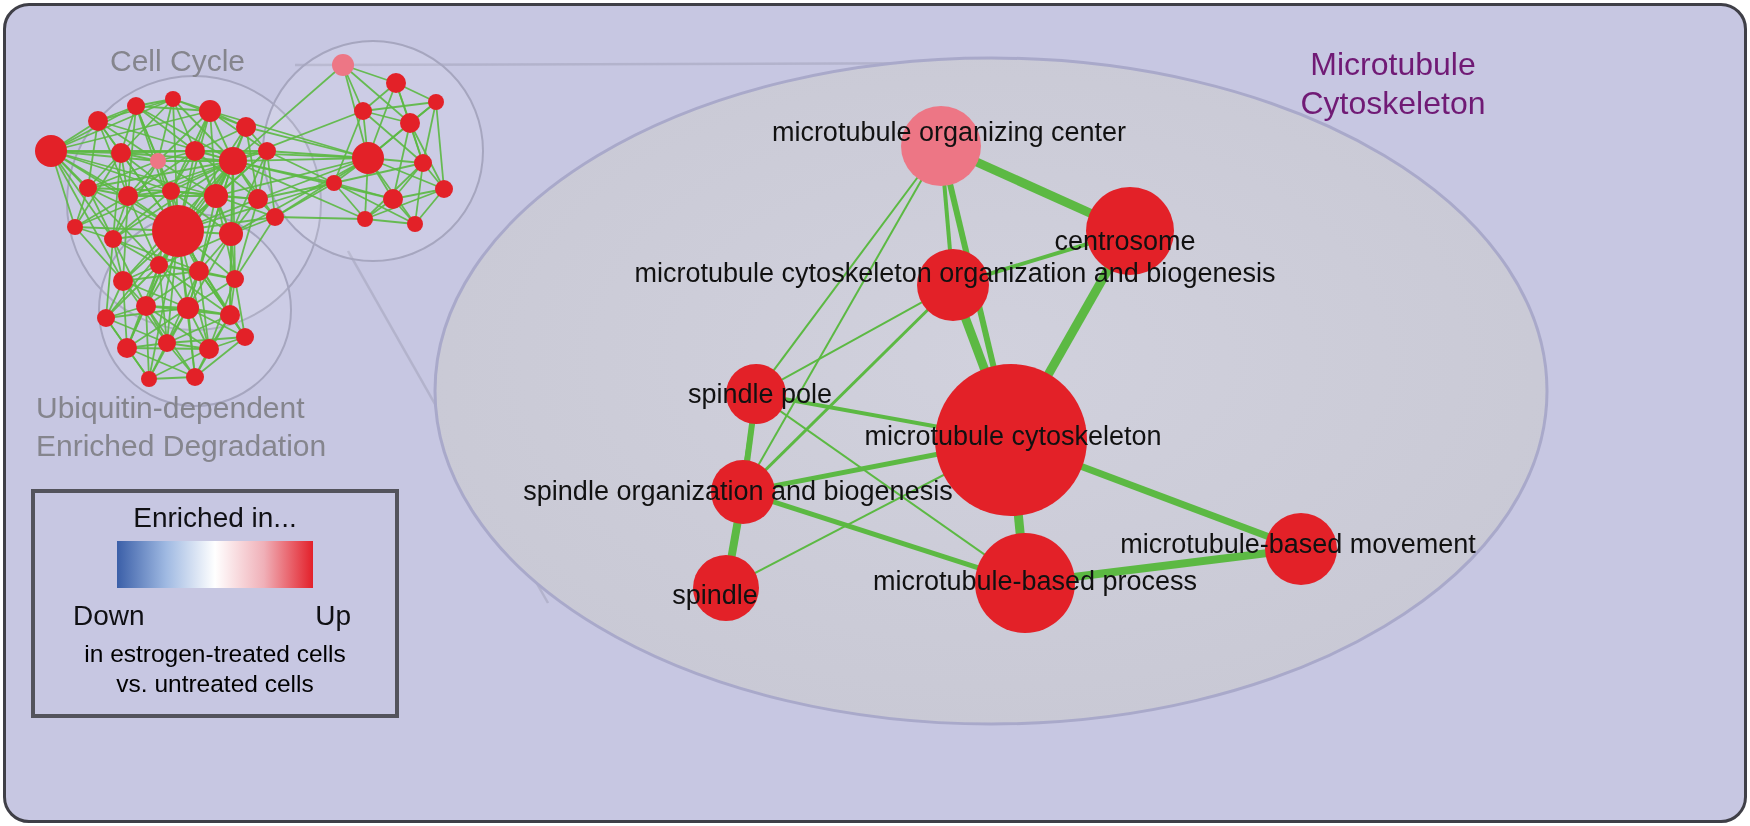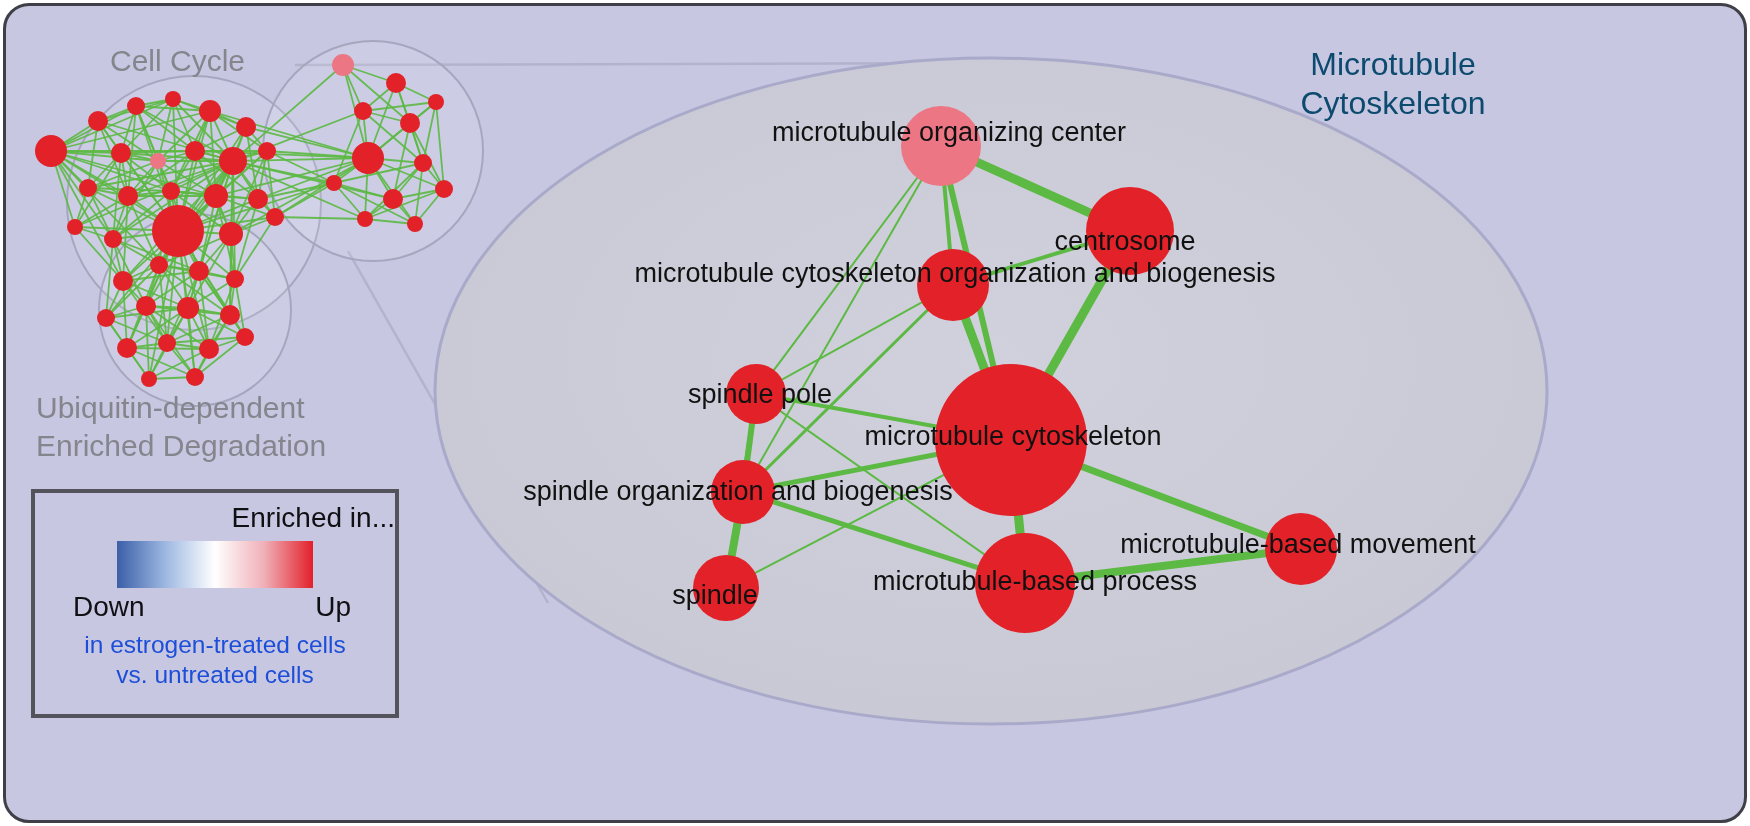--- a/index.html
+++ b/index.html
@@ -7,30 +7,30 @@
        font-family:"Liberation Sans",sans-serif;}
   .frame{position:absolute;left:3px;top:3px;width:1744px;height:820px;
          box-sizing:border-box;border:3px solid #3f3f47;border-radius:26px;
          background:#c7c7e2;overflow:hidden;}
   .canvas{position:absolute;left:-3px;top:-3px;width:1750px;height:826px;}
   svg{position:absolute;left:0;top:0;}
   svg text{font-family:"Liberation Sans",sans-serif;}
   .overlay{position:absolute;left:0;top:0;width:1750px;height:826px;pointer-events:none;}
   .lbl{position:absolute;white-space:pre-line;}
   .gray-label{color:#85858d;font-size:30px;line-height:1.25;}
-  .detail-title{color:#0c4a6e;font-size:32px;line-height:1.22;text-align:center;width:300px;}
+  .detail-title{color:#701a75;font-size:32px;line-height:1.22;text-align:center;width:300px;}
   .legend{position:absolute;left:28px;top:486px;width:368px;height:229px;
           box-sizing:border-box;border:4px solid #53535c;background:#c7c7e2;
           pointer-events:auto;}
-  .legend-title{margin-top:9px;text-align:right;font-size:28px;color:#101014;}
+  .legend-title{margin-top:9px;text-align:center;font-size:28px;color:#101014;}
   .grad-bar{width:196px;height:47px;margin:7px auto 0 auto;}
-  .downup{display:flex;justify-content:space-between;padding:3px 44px 0 38px;
+  .downup{display:flex;justify-content:space-between;padding:12px 44px 0 38px;
           font-size:28px;color:#101014;}
   .caption{margin-top:7px;text-align:center;font-size:24.5px;line-height:1.22;
-           color:#1d4ed8;white-space:pre-line;}
+           color:#000000;white-space:pre-line;}
 </style>
 </head>
 <body>
 
 <div class="frame">
   <div class="canvas">
 
     <svg id="scene" width="1750" height="826" viewBox="0 0 1750 826">
         <defs>
           <radialGradient id="egrad" cx="50%" cy="45%" r="70%">

